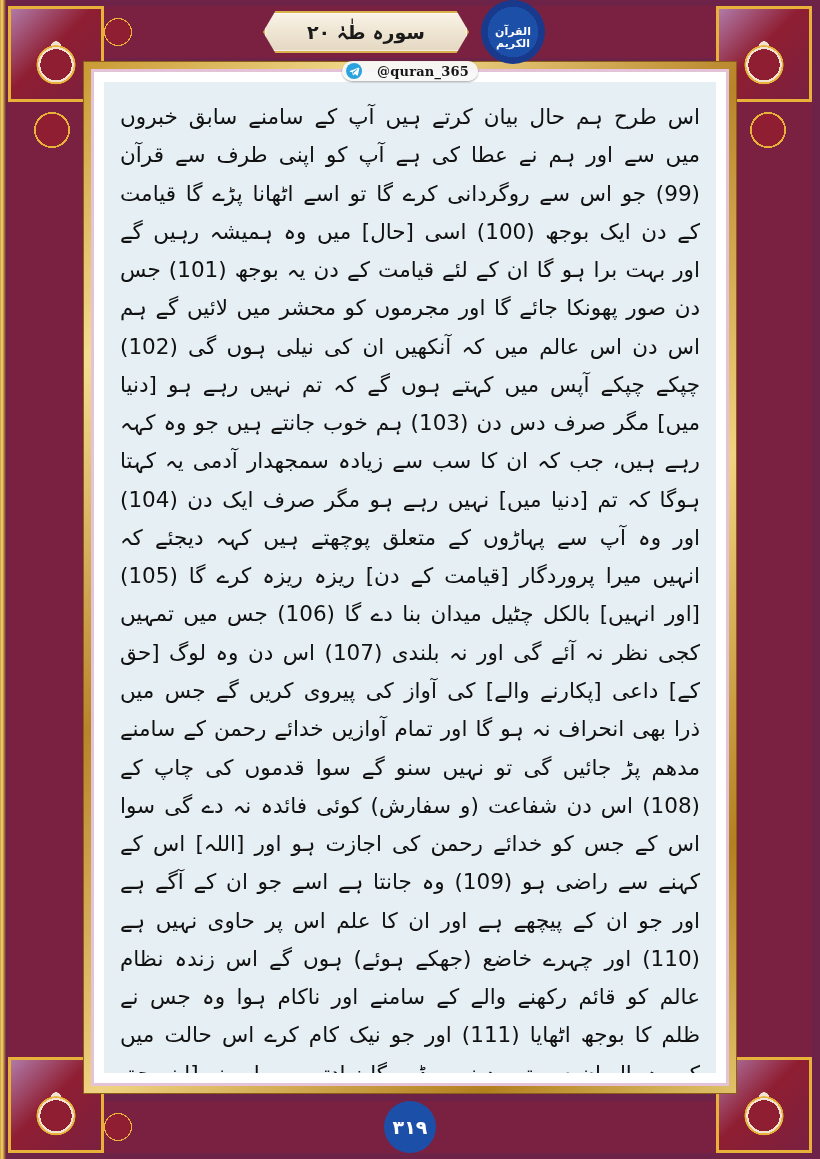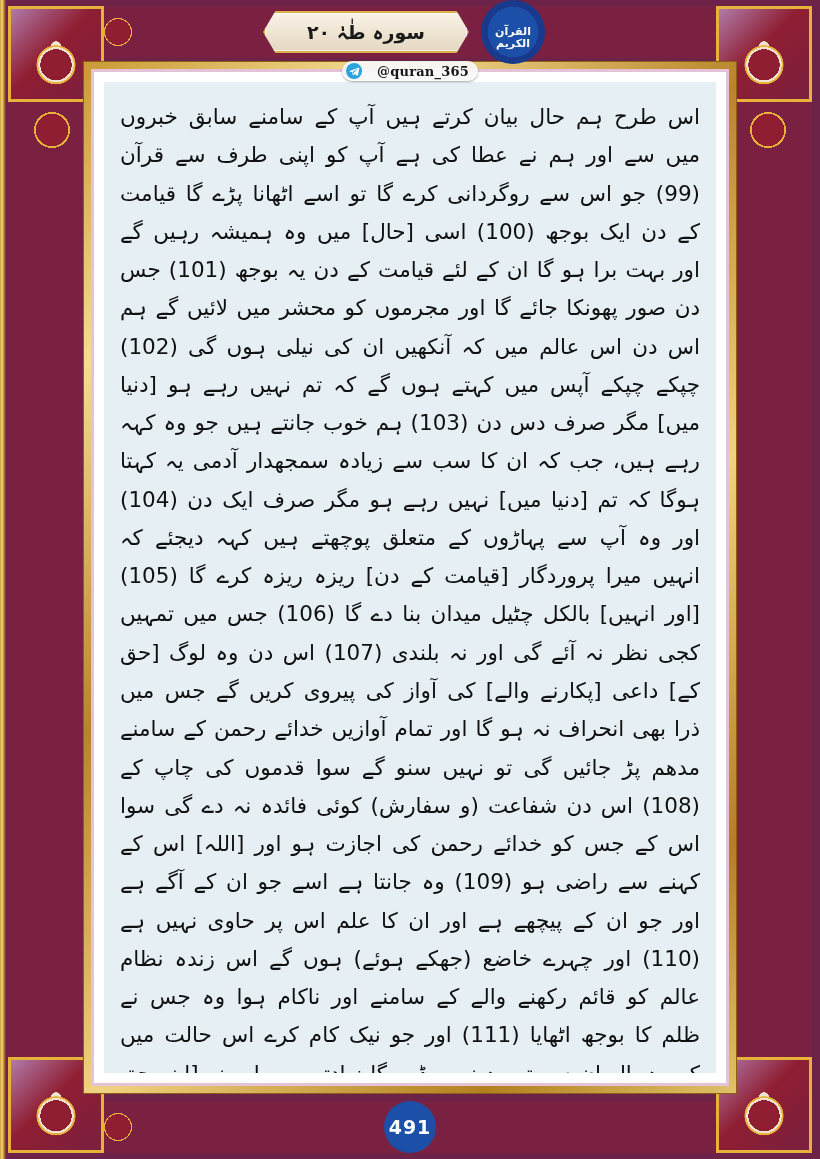--- a/index.html
+++ b/index.html
@@ -304,16 +304,16 @@
 
   <div class="inner-frame">
     <div class="inner-frame-liner">
       <div class="text-panel">
         <p class="quran-text">اس طرح ہم حال بیان کرتے ہیں آپ کے سامنے سابق خبروں میں سے اور ہم نے عطا کی ہے آپ کو اپنی طرف سے قرآن (99) جو اس سے روگردانی کرے گا تو اسے اٹھانا پڑے گا قیامت کے دن ایک بوجھ (100) اسی [حال] میں وہ ہمیشہ رہیں گے اور بہت برا ہو گا ان کے لئے قیامت کے دن یہ بوجھ (101) جس دن صور پھونکا جائے گا اور مجرموں کو محشر میں لائیں گے ہم اس دن اس عالم میں کہ آنکھیں ان کی نیلی ہوں گی (102) چپکے چپکے آپس میں کہتے ہوں گے کہ تم نہیں رہے ہو [دنیا میں] مگر صرف دس دن (103) ہم خوب جانتے ہیں جو وہ کہہ رہے ہیں، جب کہ ان کا سب سے زیادہ سمجھدار آدمی یہ کہتا ہوگا کہ تم [دنیا میں] نہیں رہے ہو مگر صرف ایک دن (104) اور وہ آپ سے پہاڑوں کے متعلق پوچھتے ہیں کہہ دیجئے کہ انہیں میرا پروردگار [قیامت کے دن] ریزہ ریزہ کرے گا (105) [اور انہیں] بالکل چٹیل میدان بنا دے گا (106) جس میں تمہیں کجی نظر نہ آئے گی اور نہ بلندی (107) اس دن وہ لوگ [حق کے] داعی [پکارنے والے] کی آواز کی پیروی کریں گے جس میں ذرا بھی انحراف نہ ہو گا اور تمام آوازیں خدائے رحمن کے سامنے مدھم پڑ جائیں گی تو نہیں سنو گے سوا قدموں کی چاپ کے (108) اس دن شفاعت (و سفارش) کوئی فائدہ نہ دے گی سوا اس کے جس کو خدائے رحمن کی اجازت ہو اور [اللہ] اس کے کہنے سے راضی ہو (109) وہ جانتا ہے اسے جو ان کے آگے ہے اور جو ان کے پیچھے ہے اور ان کا علم اس پر حاوی نہیں ہے (110) اور چہرے خاضع (جھکے ہوئے) ہوں گے اس زندہ نظام عالم کو قائم رکھنے والے کے سامنے اور ناکام ہوا وہ جس نے ظلم کا بوجھ اٹھایا (111) اور جو نیک کام کرے اس حالت میں کہ وہ باایمان ہو، تو وہ نہیں ڈرے گا زیادتی سے اور نہ [اپنے حق میں] کمی سے (112) اور اسی طرح اتارا ہم نے اس کو عربی زبان کا قرآن بنا کر اور اس میں طرح طرح سے عذاب کی خبریں دیں، شاید وہ پرہیز گاری اختیار کریں یا [یہ کتاب] ان میں کچھ نصیحت کا اثر پیدا کرے (113) تو، بلند و برتر ہے اللہ جو سلطنت کا حقیقی مالک ہے اور جلدی نہ کیا کیجئے قرآن [کی تلاوت] میں قبل اس کے کہ پہنچائیں آپ کی طرف اس کی وحی اور کہئے کہ پروردگار! میرے علم میں اضافہ فرما (114)</p>
       </div>
     </div>
   </div>
 
   <div class="page-number">
-    <span class="page-number-text">491</span>
+    <span class="page-number-text">۳۱۹</span>
   </div>
 
 </div>
 
 </body></html>

